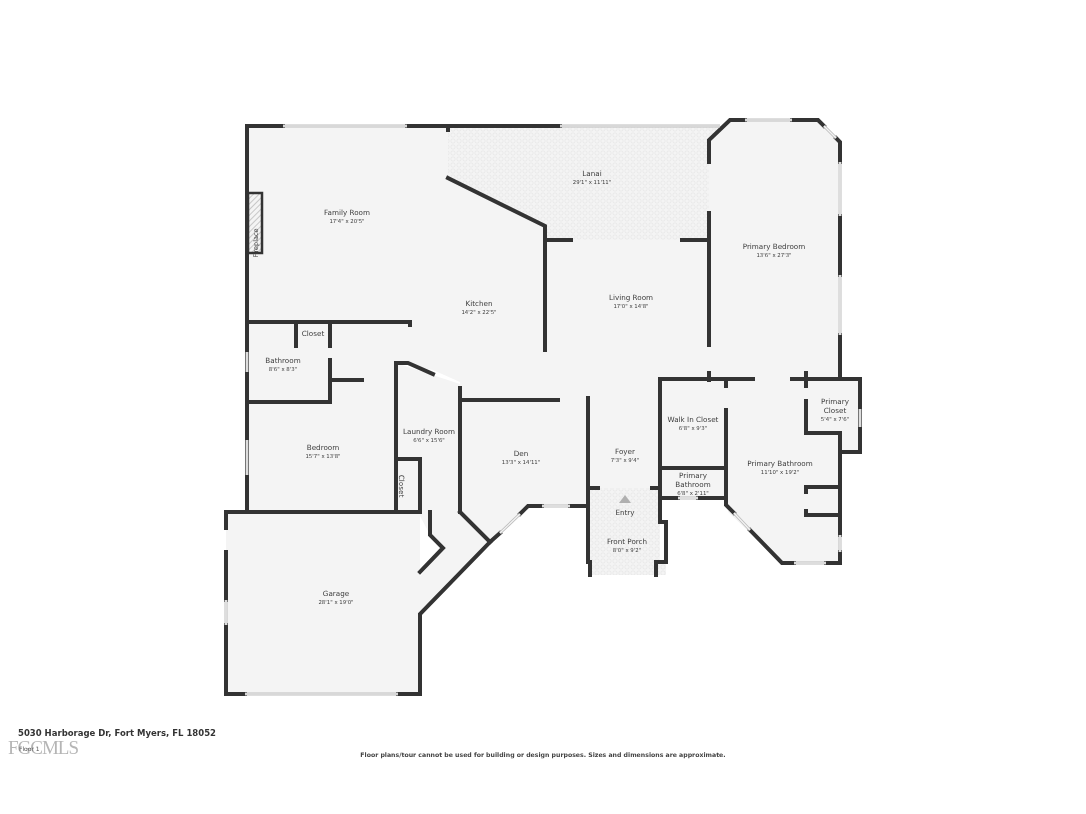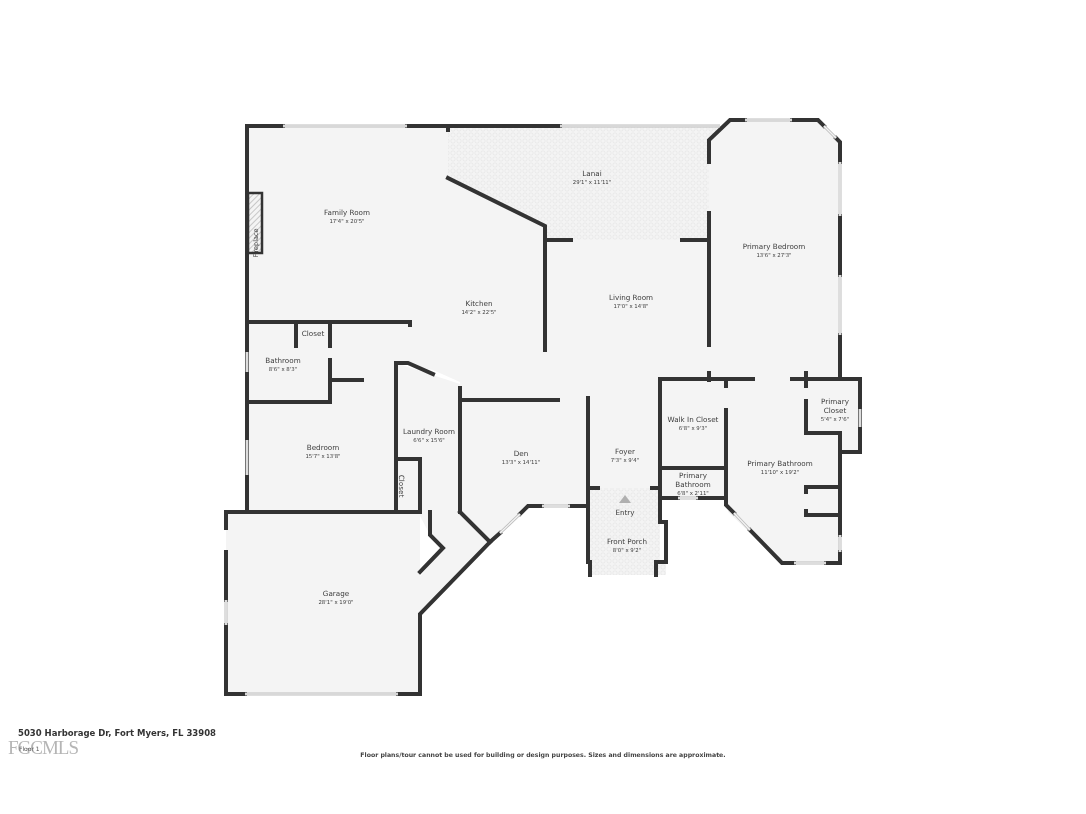--- a/index.html
+++ b/index.html
@@ -209,16 +209,16 @@
     <text class="room-name" x="835" y="413">Closet</text>
     <text class="room-dim" x="835" y="421">5'4" x 7'6"</text>
 
     <text class="room-name" x="336" y="596">Garage</text>
     <text class="room-dim" x="336" y="604">28'1" x 19'0"</text>
 
     <text class="room-name" x="0" y="0" transform="translate(258,243) rotate(-90)" style="font-size:6.5px">Fireplace</text>
   </g>
 </svg>
 
-<div class="address">5030 Harborage Dr, Fort Myers, FL 33908</div>
+<div class="address">5030 Harborage Dr, Fort Myers, FL 18052</div>
 <div class="floor-label">Floor 1</div>
 <div class="watermark">FGCMLS</div>
 <div class="disclaimer">Floor plans/tour cannot be used for building or design purposes. Sizes and dimensions are approximate.</div>
 
 </body></html>

